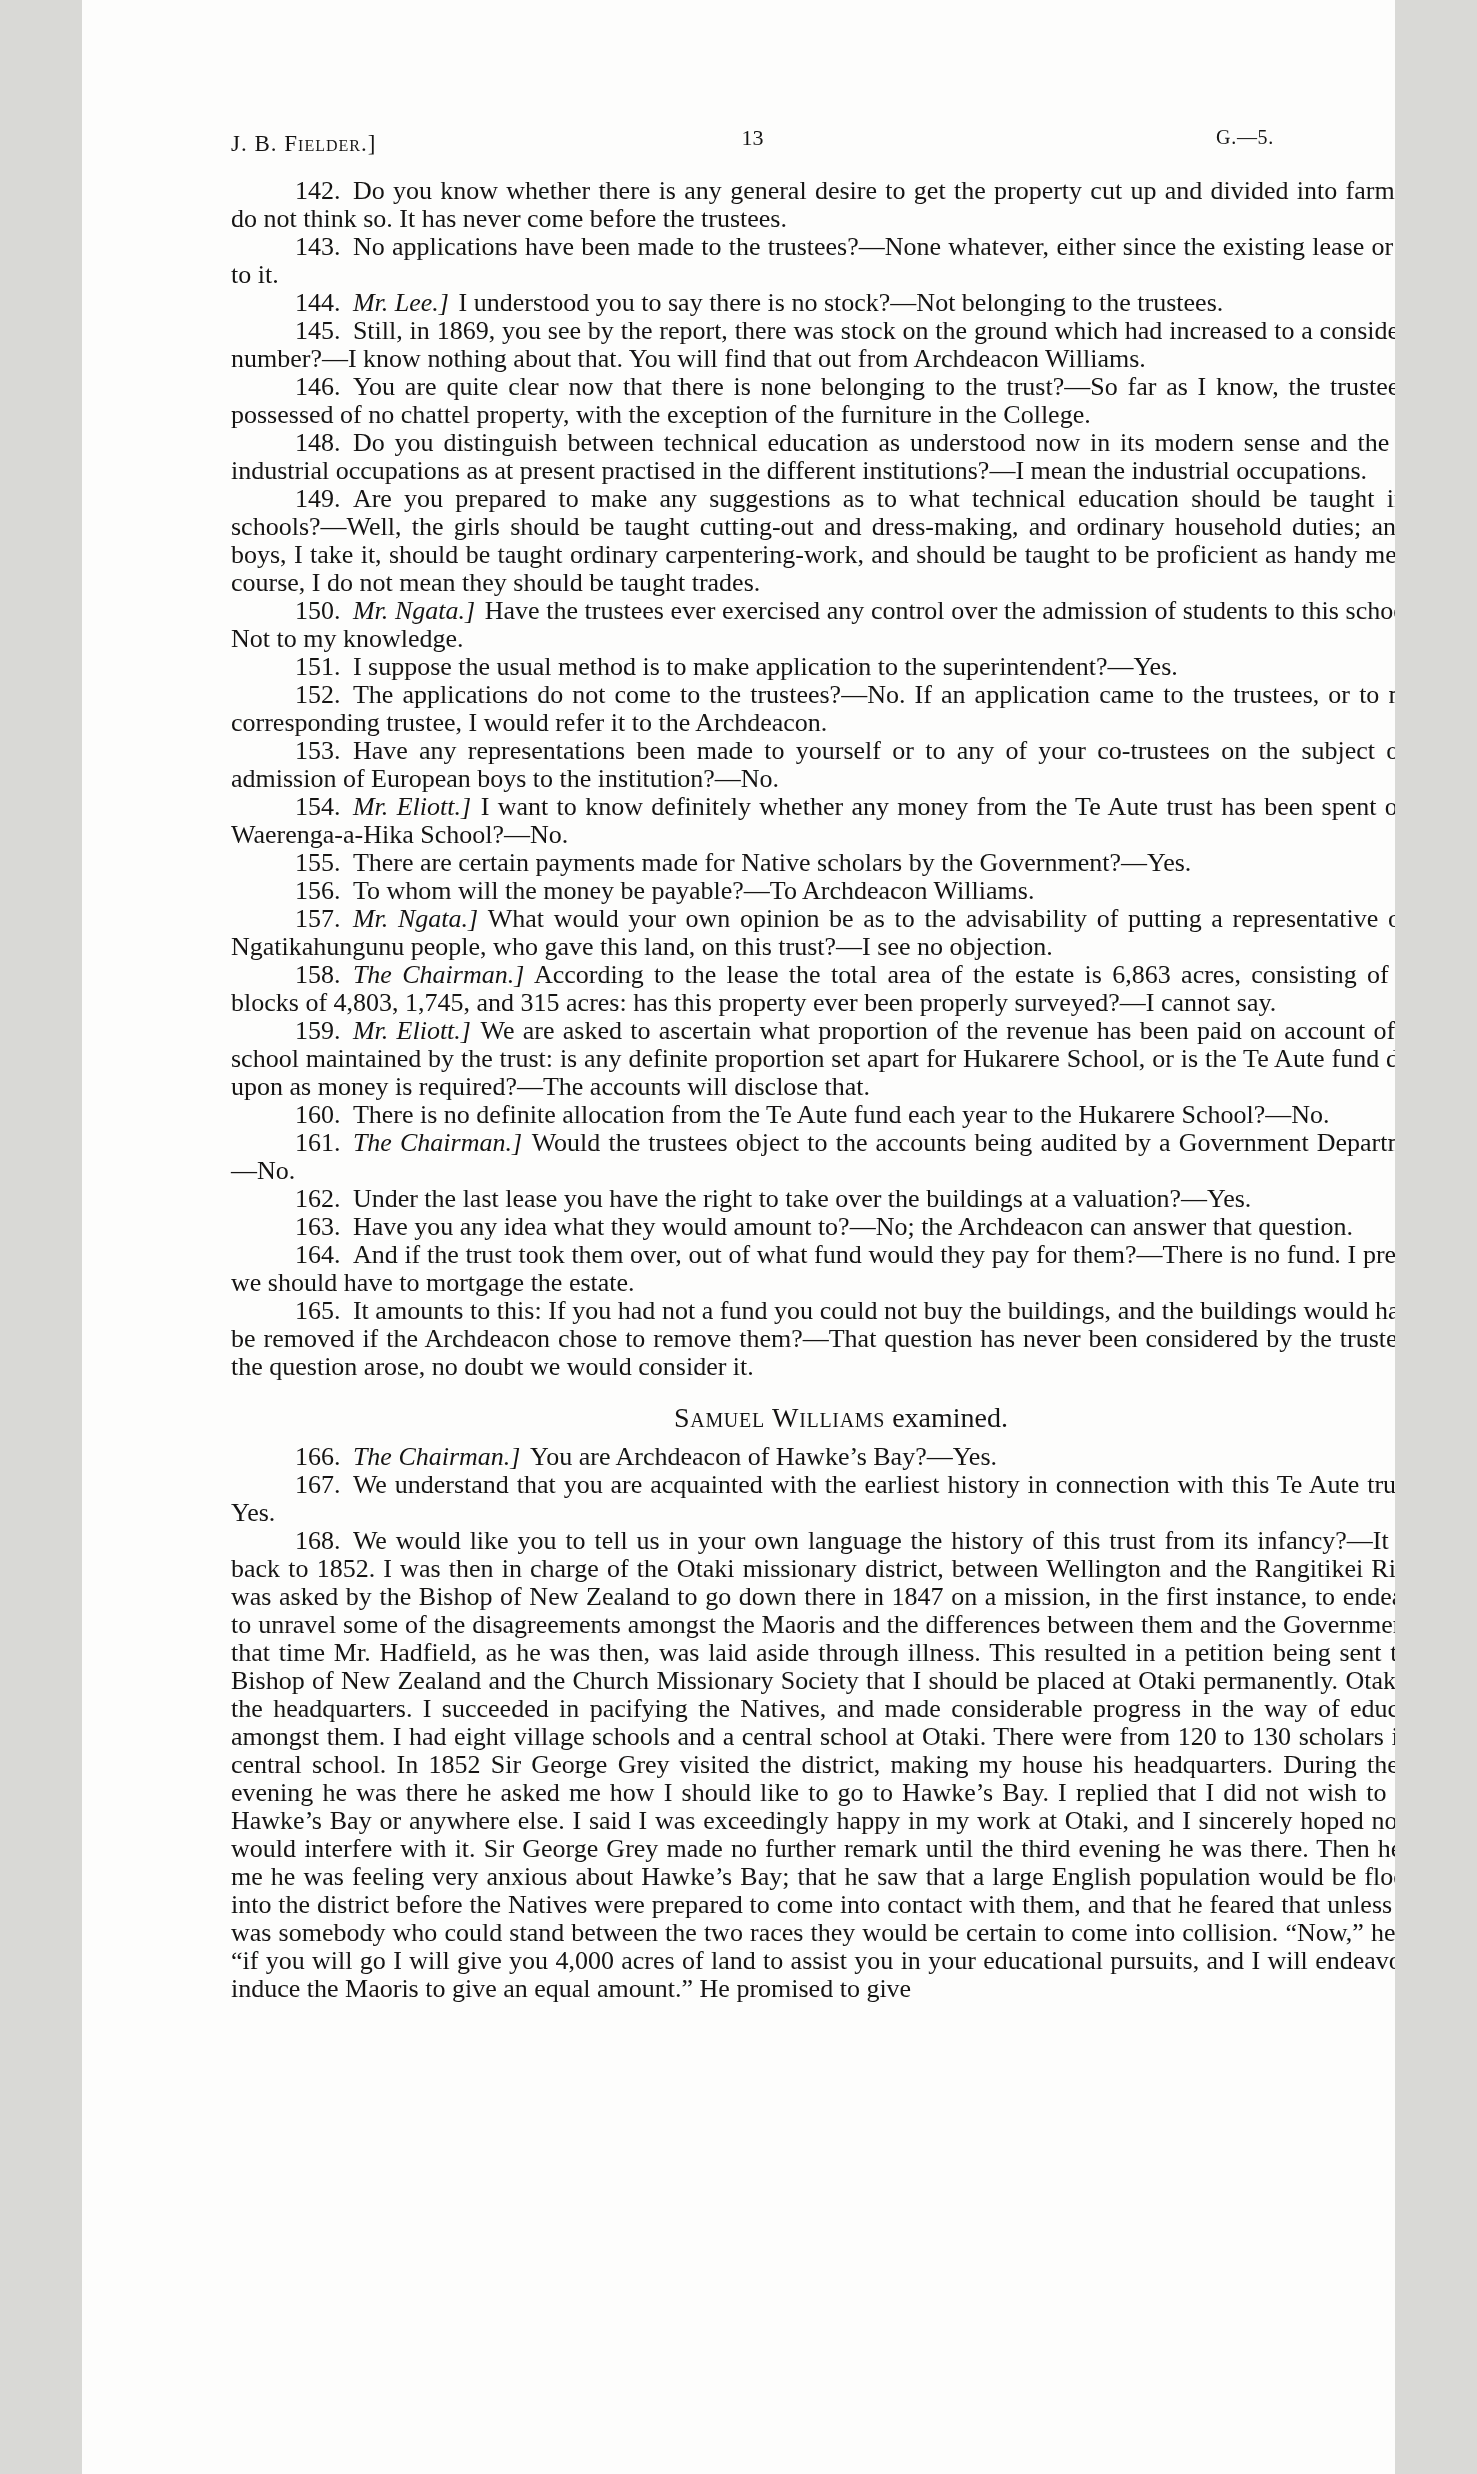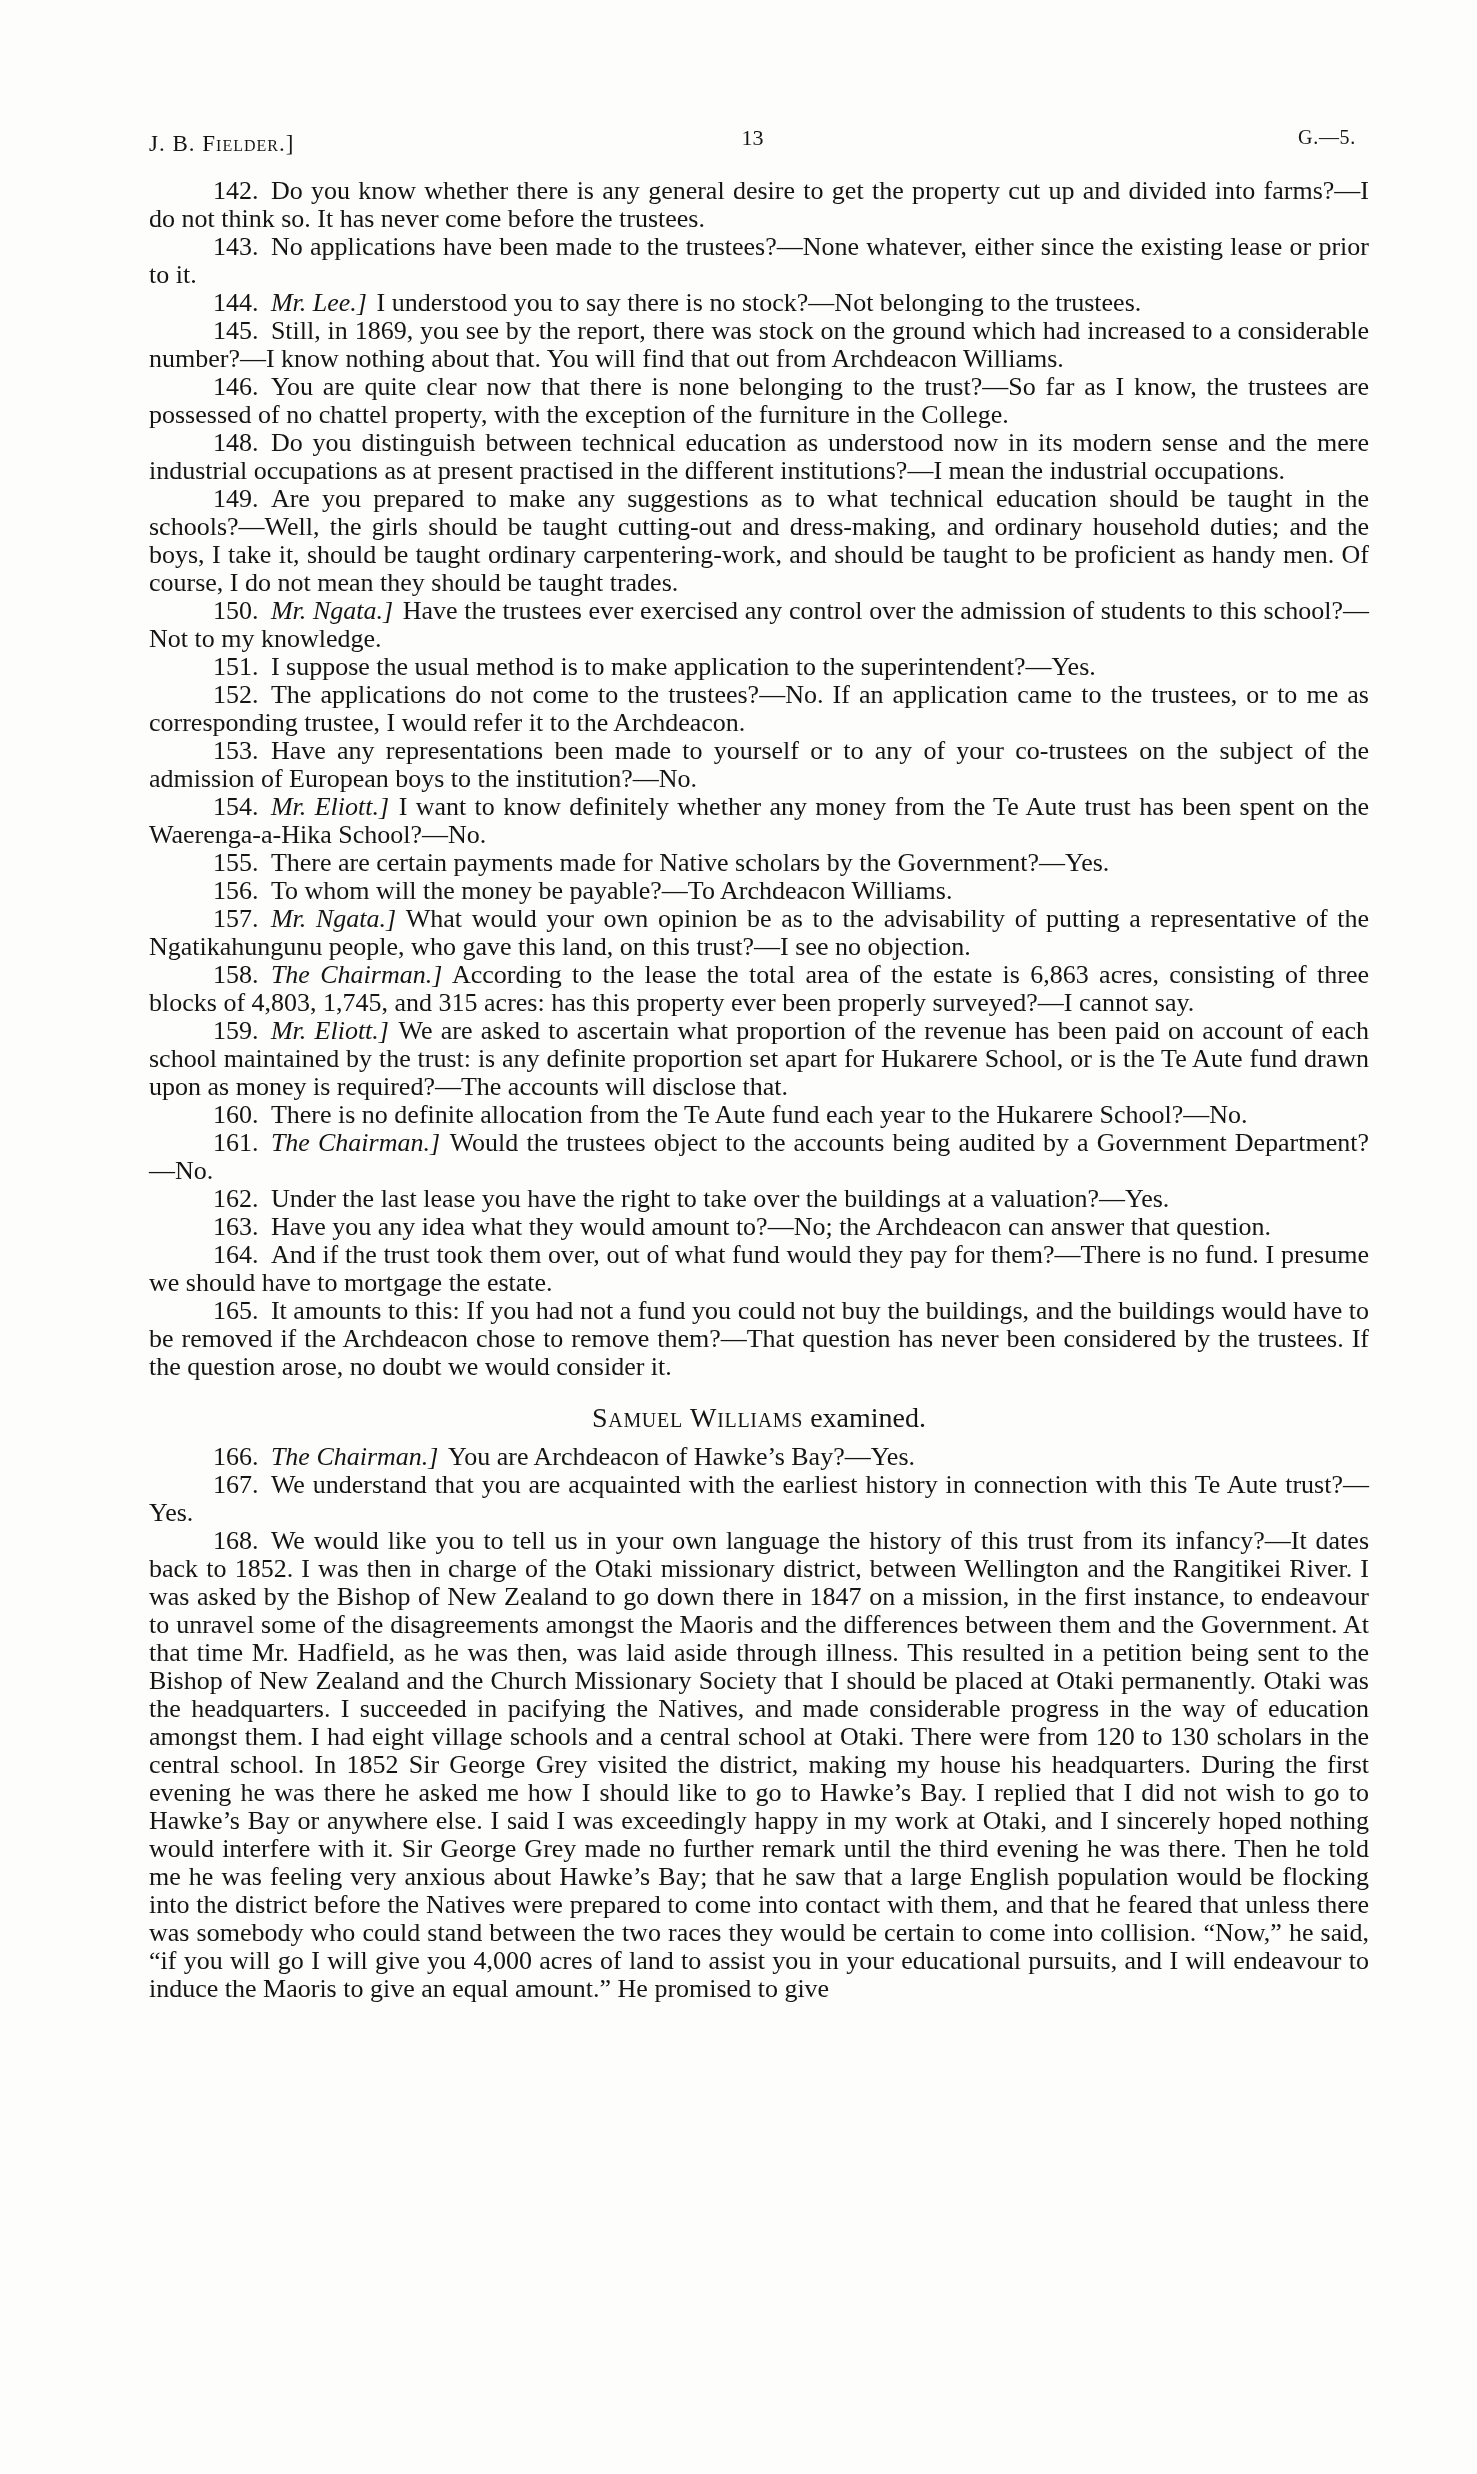--- a/index.html
+++ b/index.html
@@ -1,18 +1,18 @@
 <!DOCTYPE html>
 <html style="font-size:11px"><head>
 <meta charset="utf-8">
 <style>
   html,body{margin:0;padding:0;background:#d9d9d6;}
   .page{
     position:relative;
-    width:1477px;
+    width:1313px;
     height:2475px;
     margin:0 auto;
     background:#fdfdfc;
     color:#161514;
     font-family:"Liberation Serif", serif;
     overflow:hidden;
   }
   .page-header{
     position:absolute;
     top:125px;

